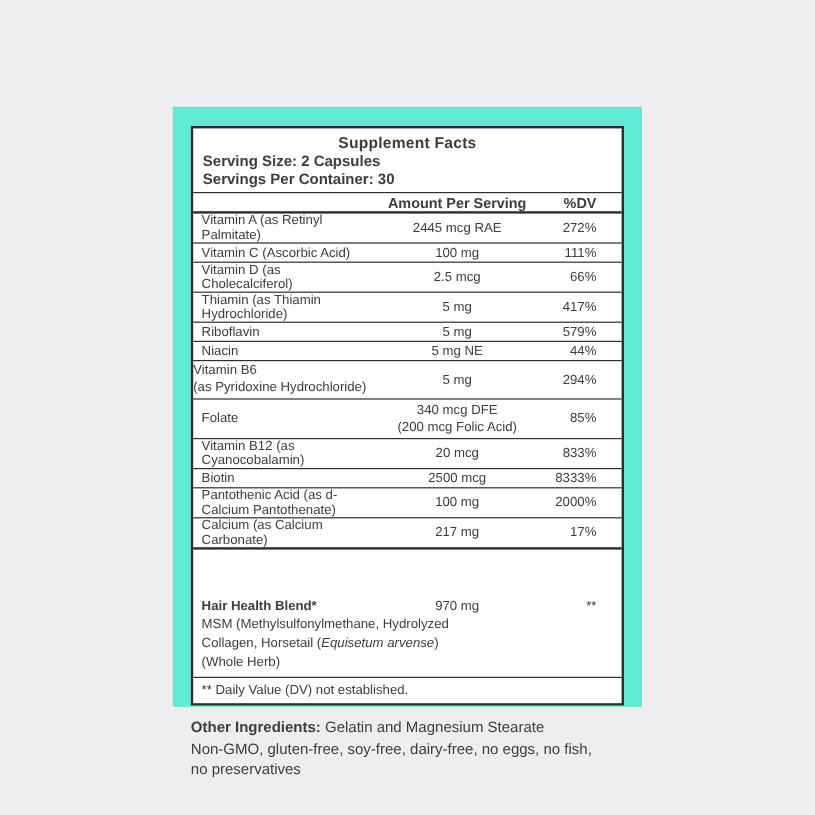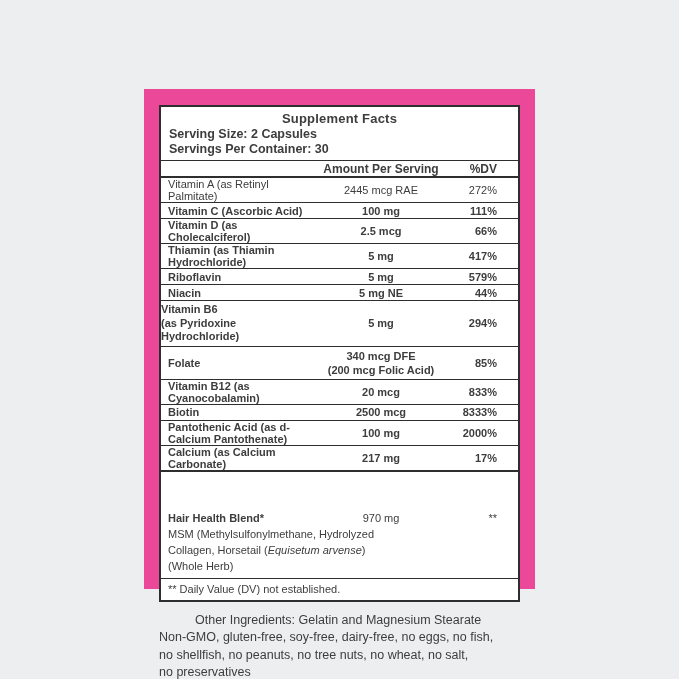--- a/index.html
+++ b/index.html
@@ -6,48 +6,48 @@
   html,body { width:679px; height:679px; }
   body {
     background:#eceef0;
     font-family:"Liberation Sans","DejaVu Sans",sans-serif;
     color:#3d3d3d;
     position:relative;
   }
   .card {
     position:absolute; left:144px; top:89px;
     width:391px; height:500px;
-    background:#ec4899;
+    background:#5eead4;
     padding:16px 15px 0 15px;
   }
   .ft { border:2px solid #2e2e2e; background:#fff; }
   .hdr { padding:4px 8px 3px 8px; }
   .title { text-align:center; font-weight:bold; font-size:13px; line-height:16px; letter-spacing:.2px; }
   .srv  { font-weight:bold; font-size:12.5px; line-height:15px; }
   .colhdr {
     display:flex; align-items:center;
     border-top:1px solid #2e2e2e; border-bottom:2px solid #2e2e2e;
     font-weight:bold; font-size:12px; height:18px;
   }
   .cname { flex:1; padding-left:7px; }
   .camt  { width:150px; text-align:center; }
   .cdv   { width:62px; text-align:right; padding-right:21px; }
   .rows .nrow { display:flex; align-items:center; min-height:16px; font-size:11px; }
-  .rows .nrow + .nrow { border-top:1px solid #2e2e2e;font-weight:bold; }
+  .rows .nrow + .nrow { border-top:1px solid #2e2e2e; }
   .nrow.tall2 { min-height:30px; }
   .nrow.tall3 { min-height:32px; }
   .two { line-height:13.5px; padding:2px 0; }
   .two-amt { line-height:14px; padding:2px 0; }
   .blend { border-top:2px solid #2e2e2e; padding:3px 0 4px 0; font-size:11px; }
   .blendtop { display:flex; align-items:center; min-height:15px;margin-top:36px; }
   .blendtop .cname { font-weight:bold; }
   .bdesc { padding-left:7px; line-height:16px; }
   .foot { border-top:1px solid #2e2e2e; font-size:11px; padding:3px 7px 4px 7px; line-height:14px; }
   .other { margin-top:10px; font-size:12.5px; line-height:17.5px; }
-  .b { font-weight:normal;margin-left:36px; }
+  .b { font-weight:bold; }
 </style>
 </head>
 <body>
 
 <div class="card">
 
   <div class="ft">
 
     <div class="hdr">
       <div class="title">Supplement Facts</div>
@@ -156,17 +156,16 @@
       </div>
     </div>
 
     <div class="foot">** Daily Value (DV) not established.</div>
 
   </div>
 
   <div class="other">
     <div><span class="b">Other Ingredients:</span><span> Gelatin and Magnesium Stearate</span></div>
     <div>Non-GMO, gluten-free, soy-free, dairy-free, no eggs, no fish,</div>
-    <div>no shellfish, no peanuts, no tree nuts, no wheat, no salt,</div>
     <div>no preservatives</div>
   </div>
 
 </div>
 
 </body></html>

